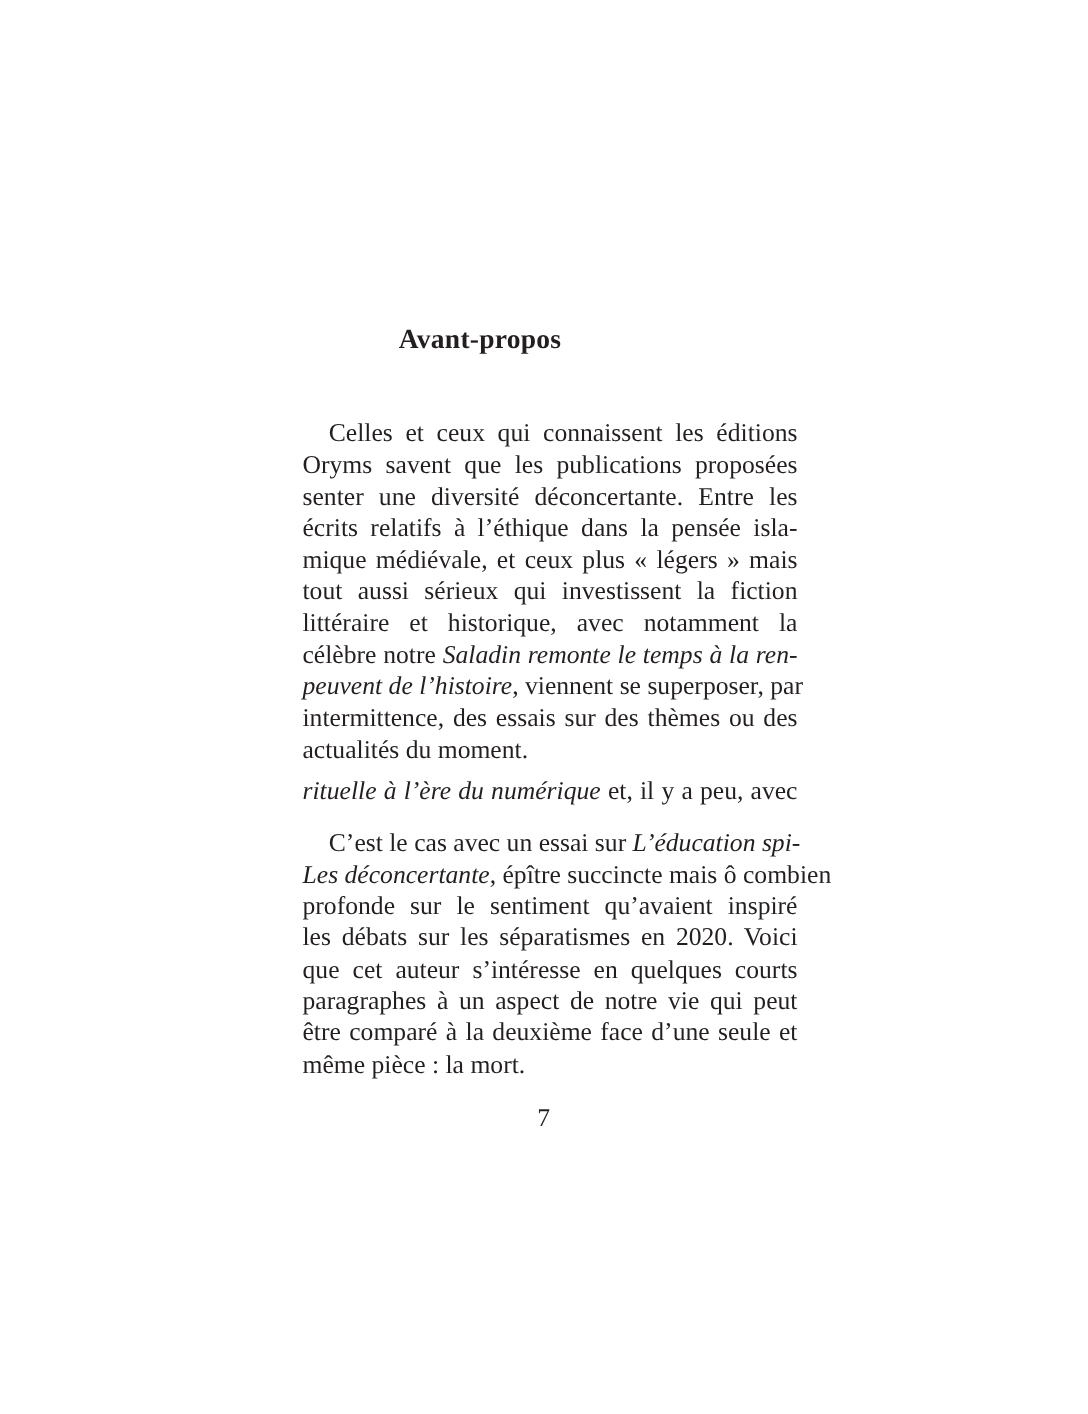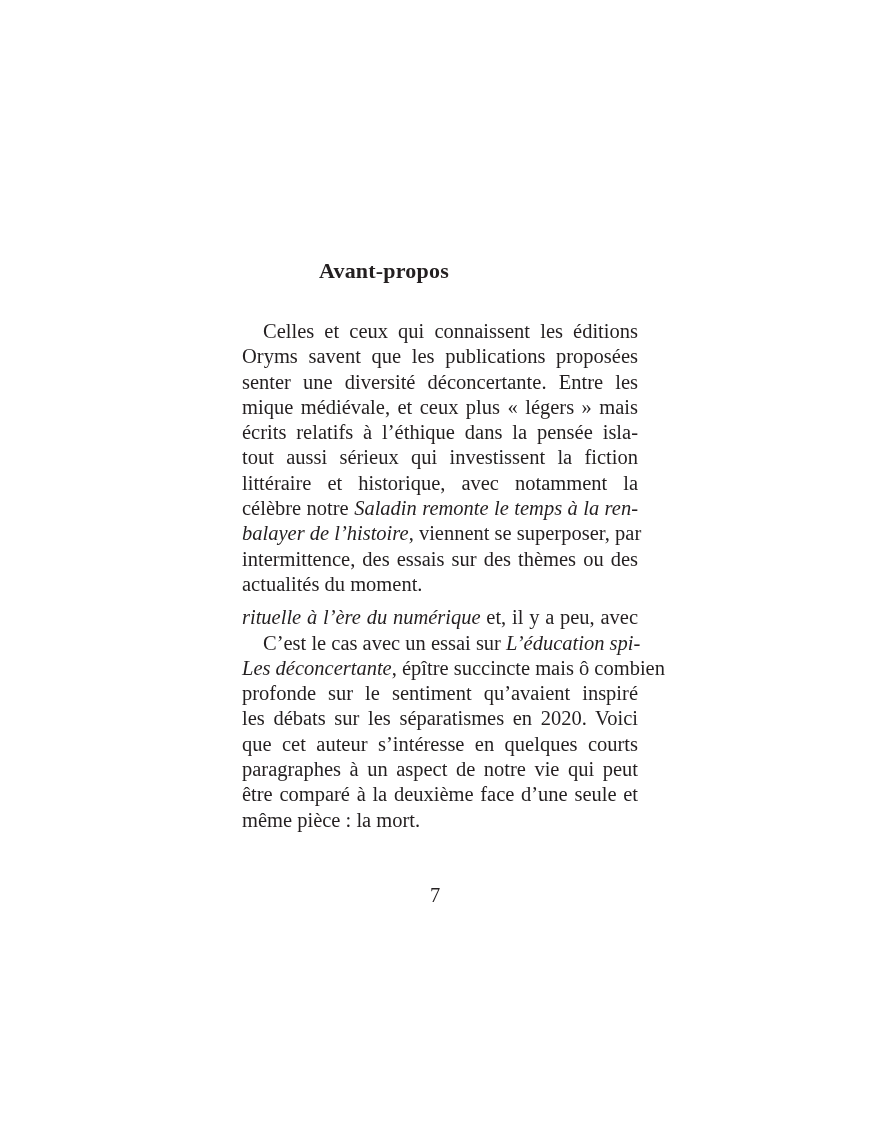--- a/index.html
+++ b/index.html
@@ -39,20 +39,21 @@
       font-size: 20.5px;
       white-space: nowrap;
       text-align: justify;
       text-align-last: justify;
     }
     .line.last {
       text-align-last: left;
     }
     .line.indent {
       padding-left: 21px;
+      margin-top: 16px;
     }
     .para-gap {
       height: 8px;
     }
     .it {
       font-style: italic;
     }
     .page-number {
       position: absolute;
       top: 884px;
@@ -65,26 +66,26 @@
 </head>
 <body>
 
 <h1 class="page-title">Avant-propos</h1>
 
 <div class="text-column" id="text-column">
     <div>
       <span class="line indent"><span>Celles et ceux qui connaissent les éditions</span></span>
       <span class="line"><span>Oryms savent que les publications proposées</span></span>
       <span class="line"><span>senter une diversité déconcertante. Entre les</span></span>
+      <span class="line"><span>écrits relatifs à l’éthique dans la pensée isla-</span></span>
       <span class="line"><span>mique médiévale, et ceux plus « légers » mais</span></span>
-      <span class="line"><span>écrits relatifs à l’éthique dans la pensée isla-</span></span>
       <span class="line"><span>tout aussi sérieux qui investissent la fiction</span></span>
       <span class="line"><span>littéraire et historique, avec notamment la</span></span>
       <span class="line"><span>célèbre notre </span><span class="it">Saladin remonte le temps à la ren-</span></span>
-      <span class="line"><span class="it">balayer de l’histoire</span><span>, viennent se superposer, par</span></span>
+      <span class="line"><span class="it">peuvent de l’histoire</span><span>, viennent se superposer, par</span></span>
       <span class="line"><span>intermittence, des essais sur des thèmes ou des</span></span>
       <span class="line last"><span>actualités du moment.</span></span>
     </div>
     <div class="para-gap"></div>
     <div>
       <span class="line"><span class="it">rituelle à l’ère du numérique</span><span> et, il y a peu, avec</span></span>
       <span class="line indent"><span>C’est le cas avec un essai sur </span><span class="it">L’éducation spi-</span></span>
       <span class="line"><span class="it">Les déconcertante</span><span>, épître succincte mais ô combien</span></span>
       <span class="line"><span>profonde sur le sentiment qu’avaient inspiré</span></span>
       <span class="line"><span>les débats sur les séparatismes en 2020. Voici</span></span>

